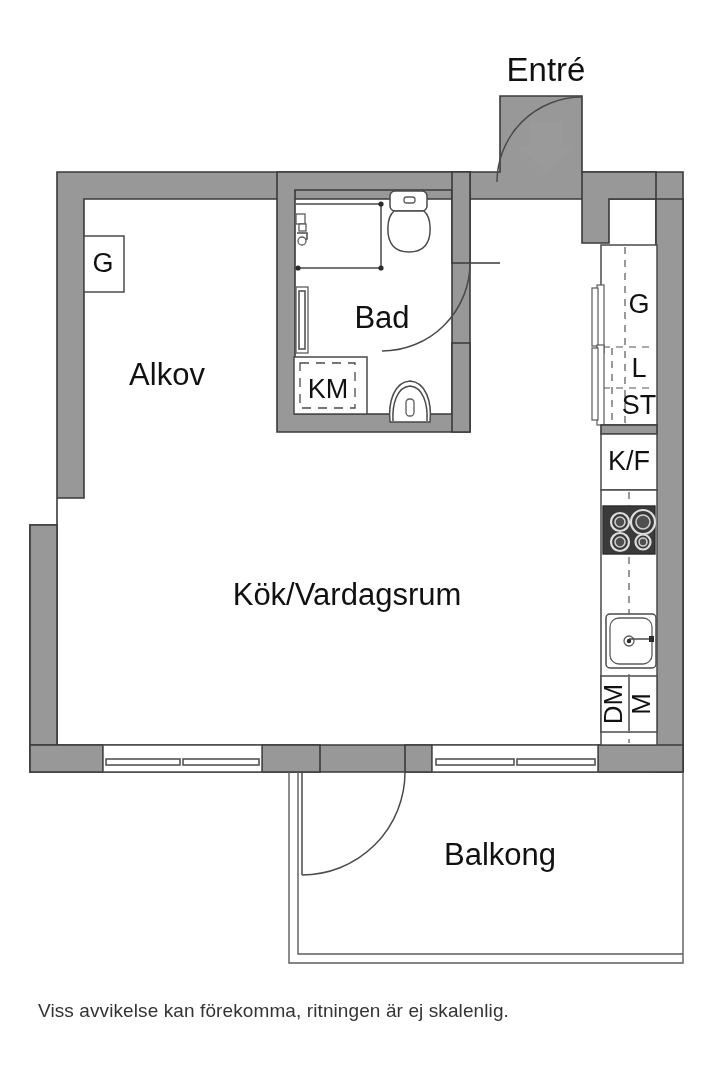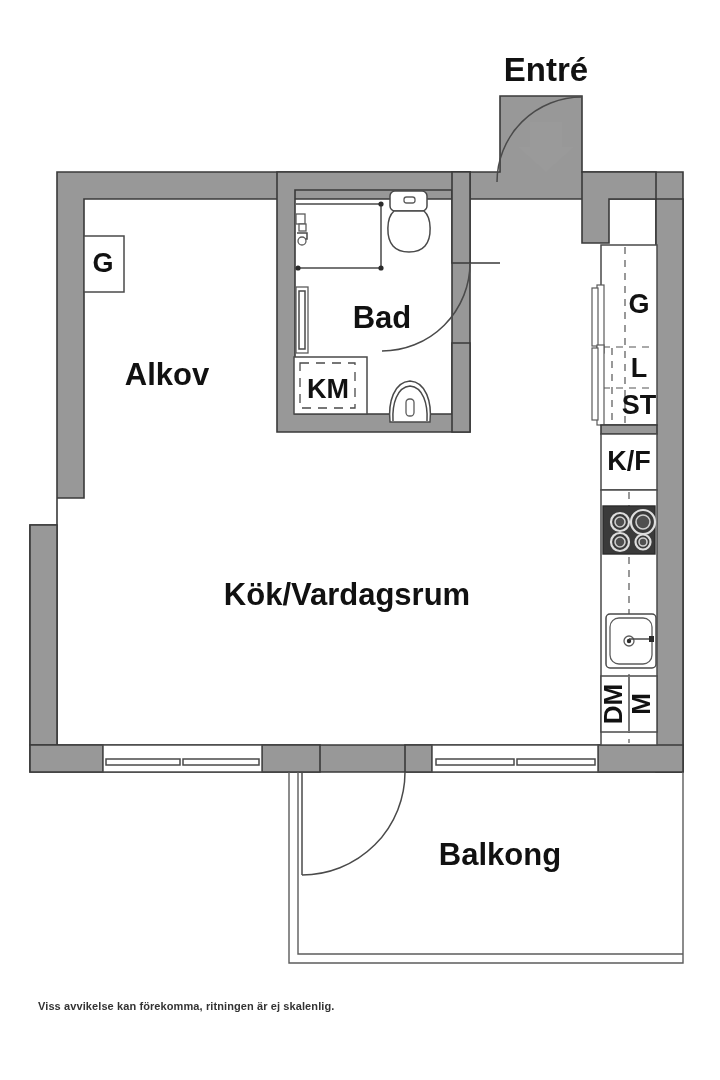--- a/index.html
+++ b/index.html
@@ -13,21 +13,20 @@
     font-family: "Liberation Sans", sans-serif;
     position: relative;
     overflow: hidden;
   }
   #plan-root {
     position: absolute;
     left: 0;
     top: 0;
     width: 720px;
     height: 1080px;
-    font-weight: bold;
   }
   svg#floorplan {
     display: block;
     width: 720px;
     height: 1080px;
   }
   .wall-fill { fill: #989898; stroke: #3a3a3a; stroke-width: 1.6; stroke-linejoin: miter; }
   .thin { fill: none; stroke: #4a4a4a; stroke-width: 1.5; }
   .fill-white { fill: #ffffff; stroke: #4a4a4a; stroke-width: 1.5; }
   .fill-white-thin { fill: #ffffff; stroke: #5a5a5a; stroke-width: 1.2; }
@@ -70,21 +69,21 @@
     fill: #111111;
     font-size: 26px;
     text-anchor: middle;
     dominant-baseline: middle;
   }
   #disclaimer {
     position: absolute;
     left: 38px;
     top: 1000px;
     font-family: "Liberation Sans", sans-serif;
-    font-size: 11px;
+    font-size: 19px;
     color: #333333;
     letter-spacing: 0.1px;
     white-space: nowrap;
   }
 </style>
 </head>
 <body>
 
 <div id="plan-root">
 

